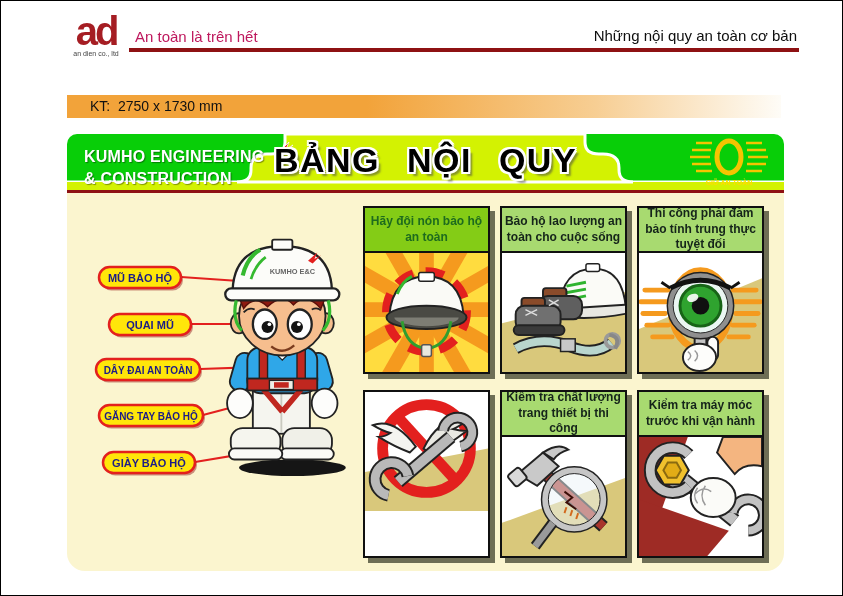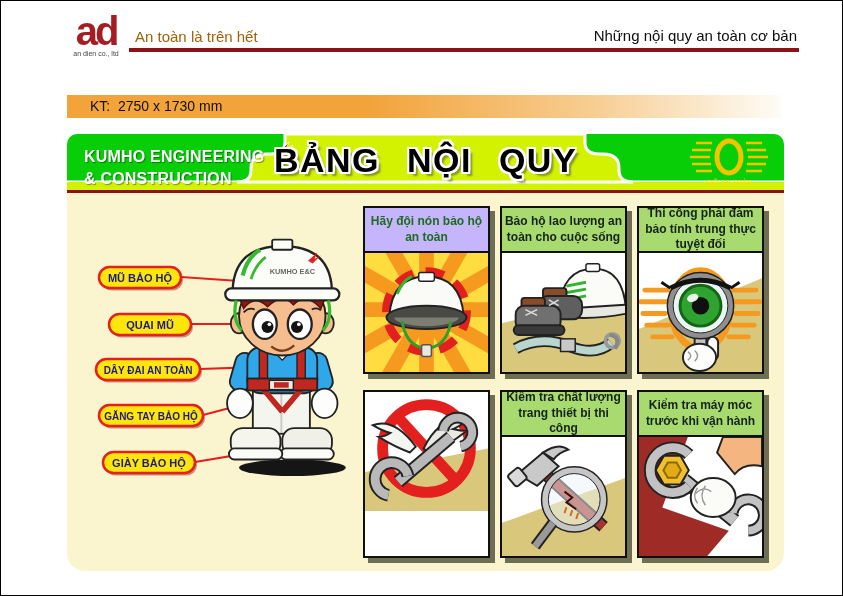--- a/index.html
+++ b/index.html
@@ -3,21 +3,21 @@
 <meta charset="utf-8">
 <style>
   html,body{margin:0;padding:0;background:#fff;}
   .page{position:relative;width:843px;height:596px;background:#ffffff;border:1.5px solid #000;
         box-sizing:border-box;overflow:hidden;font-family:"Liberation Sans",sans-serif;}
 
   
   .logo{position:absolute;left:58px;top:12px;width:74px;text-align:center;}
   .logo-text{font-size:40px;line-height:36px;font-weight:bold;color:#A51D23;letter-spacing:-3px;}
   .logo-sub{font-size:7px;color:#444;white-space:nowrap;margin-top:1px;}
-  .slogan-left{position:absolute;left:134px;top:27px;font-size:15px;color:#a16207;}
+  .slogan-left{position:absolute;left:134px;top:27px;font-size:15px;color:#be185d;}
   .red-rule{position:absolute;left:128px;top:47px;width:670px;height:4px;background:#8E1113;}
   .slogan-right{position:absolute;top:26px;right:45px;font-size:15px;color:#0e0e0e;}
 
   
   .kt{position:absolute;left:66px;top:94px;width:714px;height:23px;line-height:23px;
       padding-left:23px;box-sizing:border-box;font-size:14px;color:#111;white-space:pre;
       background:linear-gradient(90deg,#F2A33A 0%,#F2A33A 42%,#F7CE93 74%,#FEFCF7 100%);}
 
   
   .board{position:absolute;left:66px;top:133px;width:717px;height:437px;}
@@ -36,21 +36,21 @@
   .board-body{position:absolute;left:0;top:56px;right:0;bottom:0;background:#FBF5CF;
               border-top:3px solid #8E1113;border-radius:0 0 18px 18px;}
   .figure{position:absolute;left:0;top:0;width:320px;height:378px;}
 
   
   .panels{position:absolute;left:296px;top:13px;display:grid;grid-template-columns:repeat(3,127px);gap:16px 10px;}
   .panel{width:127px;background:#fff;border:2.5px solid #101010;box-shadow:5px 5px 0 #6E6E55;box-sizing:border-box;}
   .panel-title{height:45px;display:flex;align-items:center;justify-content:center;text-align:center;
                font-weight:bold;font-size:12px;line-height:1.28;border-bottom:2.5px solid #101010;
                padding:0 2px;box-sizing:border-box;}
-  .pt-cream{background:#c4b5fd;color:#1E6B1E;}
+  .pt-cream{background:#84cc16;color:#1E6B1E;}
   .pt-green{background:#A8DA70;color:#15241A;}
   .panel-img{height:119px;}
   .panel-img svg{display:block;width:100%;height:100%;}
 </style>
 </head>
 <body>
 
 <div class="page">
 
   <div class="logo">

